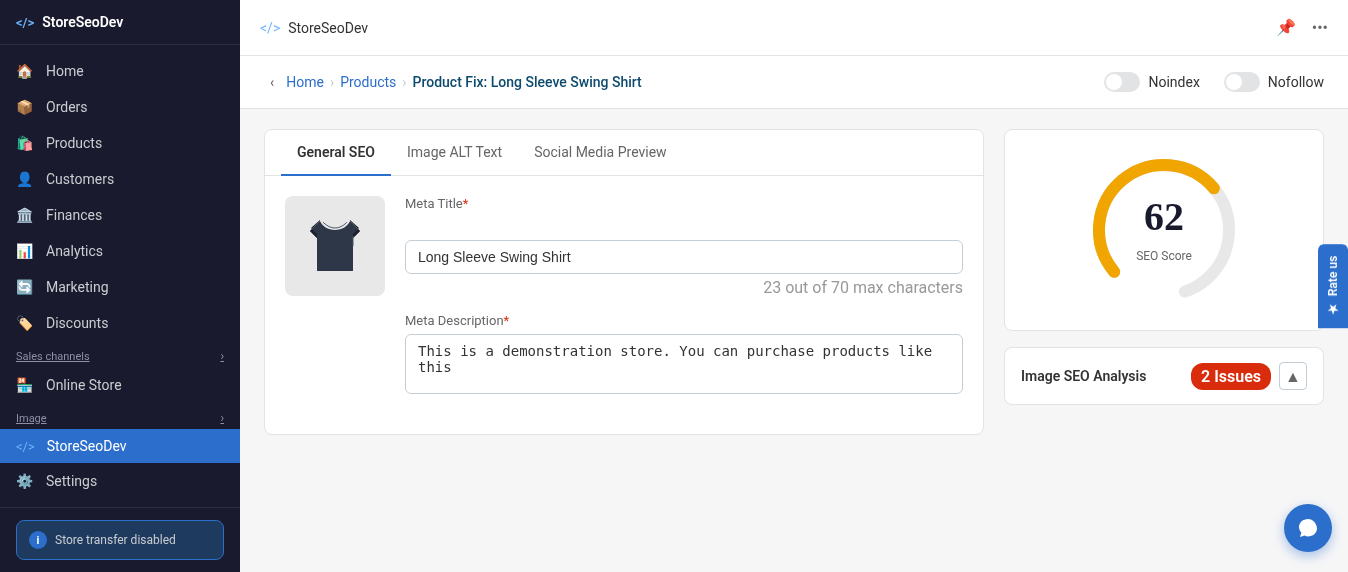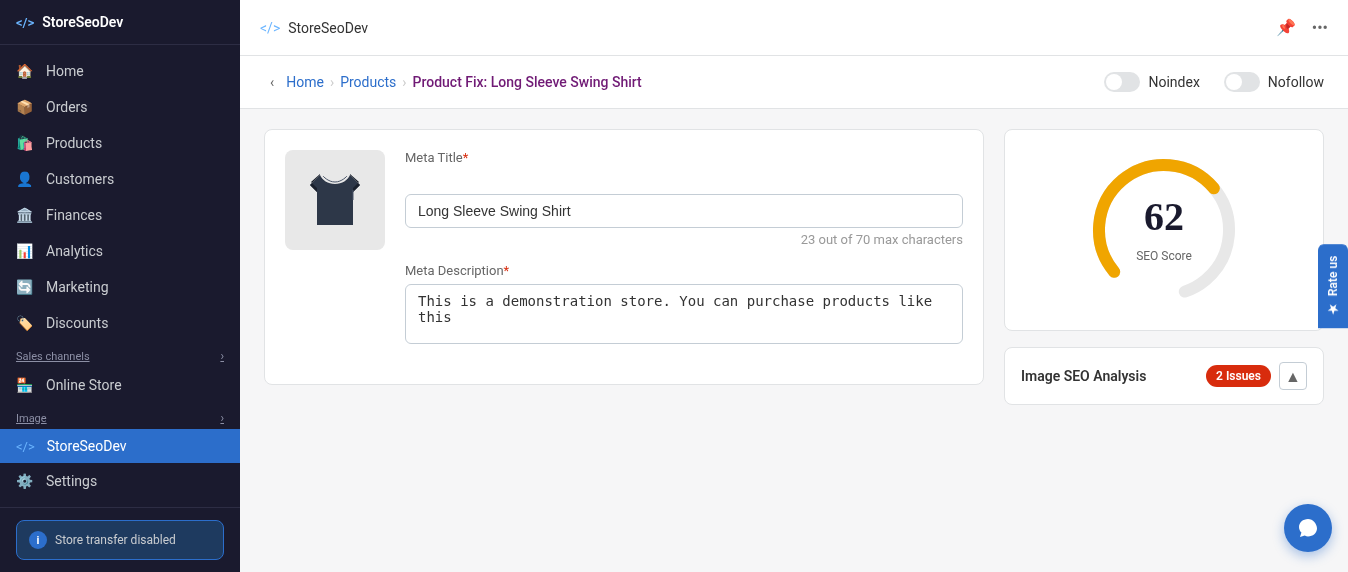--- a/index.html
+++ b/index.html
@@ -142,21 +142,21 @@
       color: #999;
     }
     .breadcrumb .back-btn {
       color: #666;
       cursor: pointer;
       padding: 2px 6px;
       border-radius: 4px;
     }
     .breadcrumb .sep { color: #ccc; }
     .breadcrumb .link { color: #2c6ecb; cursor: pointer; }
-    .breadcrumb .current { color: #701a75; font-weight: 500; }
+    .breadcrumb .current { color: #0c4a6e; font-weight: 500; }
     .breadcrumb-controls {
       display: flex;
       align-items: flex-start;
       gap: 24px;
     }
     .toggle-group {
       display: flex;
       align-items: center;
       gap: 8px;
       font-size: 14px;
@@ -255,21 +255,21 @@
       width: 100%;
       padding: 8px 12px;
       border: 1px solid #c4cdd5;
       border-radius: 6px;
       font-size: 14px;
       color: #333;
       background: #fff;
       margin-top: 23px;
     }
     .field-hint {
-      font-size: 13px;
+      font-size: 16px;
       color: #999;
       text-align: right;
       margin-top: 4px;
     }
     .field-textarea {
       width: 100%;
       padding: 8px 12px;
       border: 1px solid #c4cdd5;
       border-radius: 6px;
       font-size: 14px;
@@ -344,21 +344,21 @@
       color: #333;
     }
     .seo-analysis-right {
       display: flex;
       align-items: center;
       gap: 8px;
     }
     .issues-badge {
       background: #d82c0d;
       color: #fff;
-      font-size: 12px;
+      font-size: 16px;
       font-weight: 600;
       padding: 4px 10px;
       border-radius: 12px;
     }
     .expand-btn {
       width: 28px; height: 28px;
       border: 1px solid #c4cdd5;
       border-radius: 4px;
       display: flex; align-items: center; justify-content: center;
       cursor: pointer;
@@ -511,20 +511,25 @@
           <div class="toggle"></div>
           <span>Nofollow</span>
         </div>
       </div>
     </div>
 
     <div class="content-body">
 
       <div class="left-panel">
         <div class="card">
+          <div class="tabs">
+            <div class="tab active">General SEO</div>
+            <div class="tab">Image ALT Text</div>
+            <div class="tab">Social Media Preview</div>
+          </div>
           <div class="card-body">
             <div class="product-thumb">
 
               <svg viewBox="0 0 80 80" xmlns="http://www.w3.org/2000/svg">
                 <path d="M25 15 L15 25 L22 32 L22 65 L58 65 L58 32 L65 25 L55 15 C53 20 47 24 40 24 C33 24 27 20 25 15Z" fill="#2d3748"></path>
                 <path d="M25 15 L15 25 L22 32 L22 28 L16 22 L25 14Z" fill="#1a202c"></path>
                 <path d="M55 15 L65 25 L58 32 L58 28 L64 22 L55 14Z" fill="#1a202c"></path>
                 <path d="M28 16 C28 16 33 22 40 22 C47 22 52 16 52 16" stroke="#4a5568" stroke-width="1" fill="none"></path>
                 <line x1="58" y1="30" x2="58" y2="40" stroke="#4a5568" stroke-width="1"></line>
               </svg>

